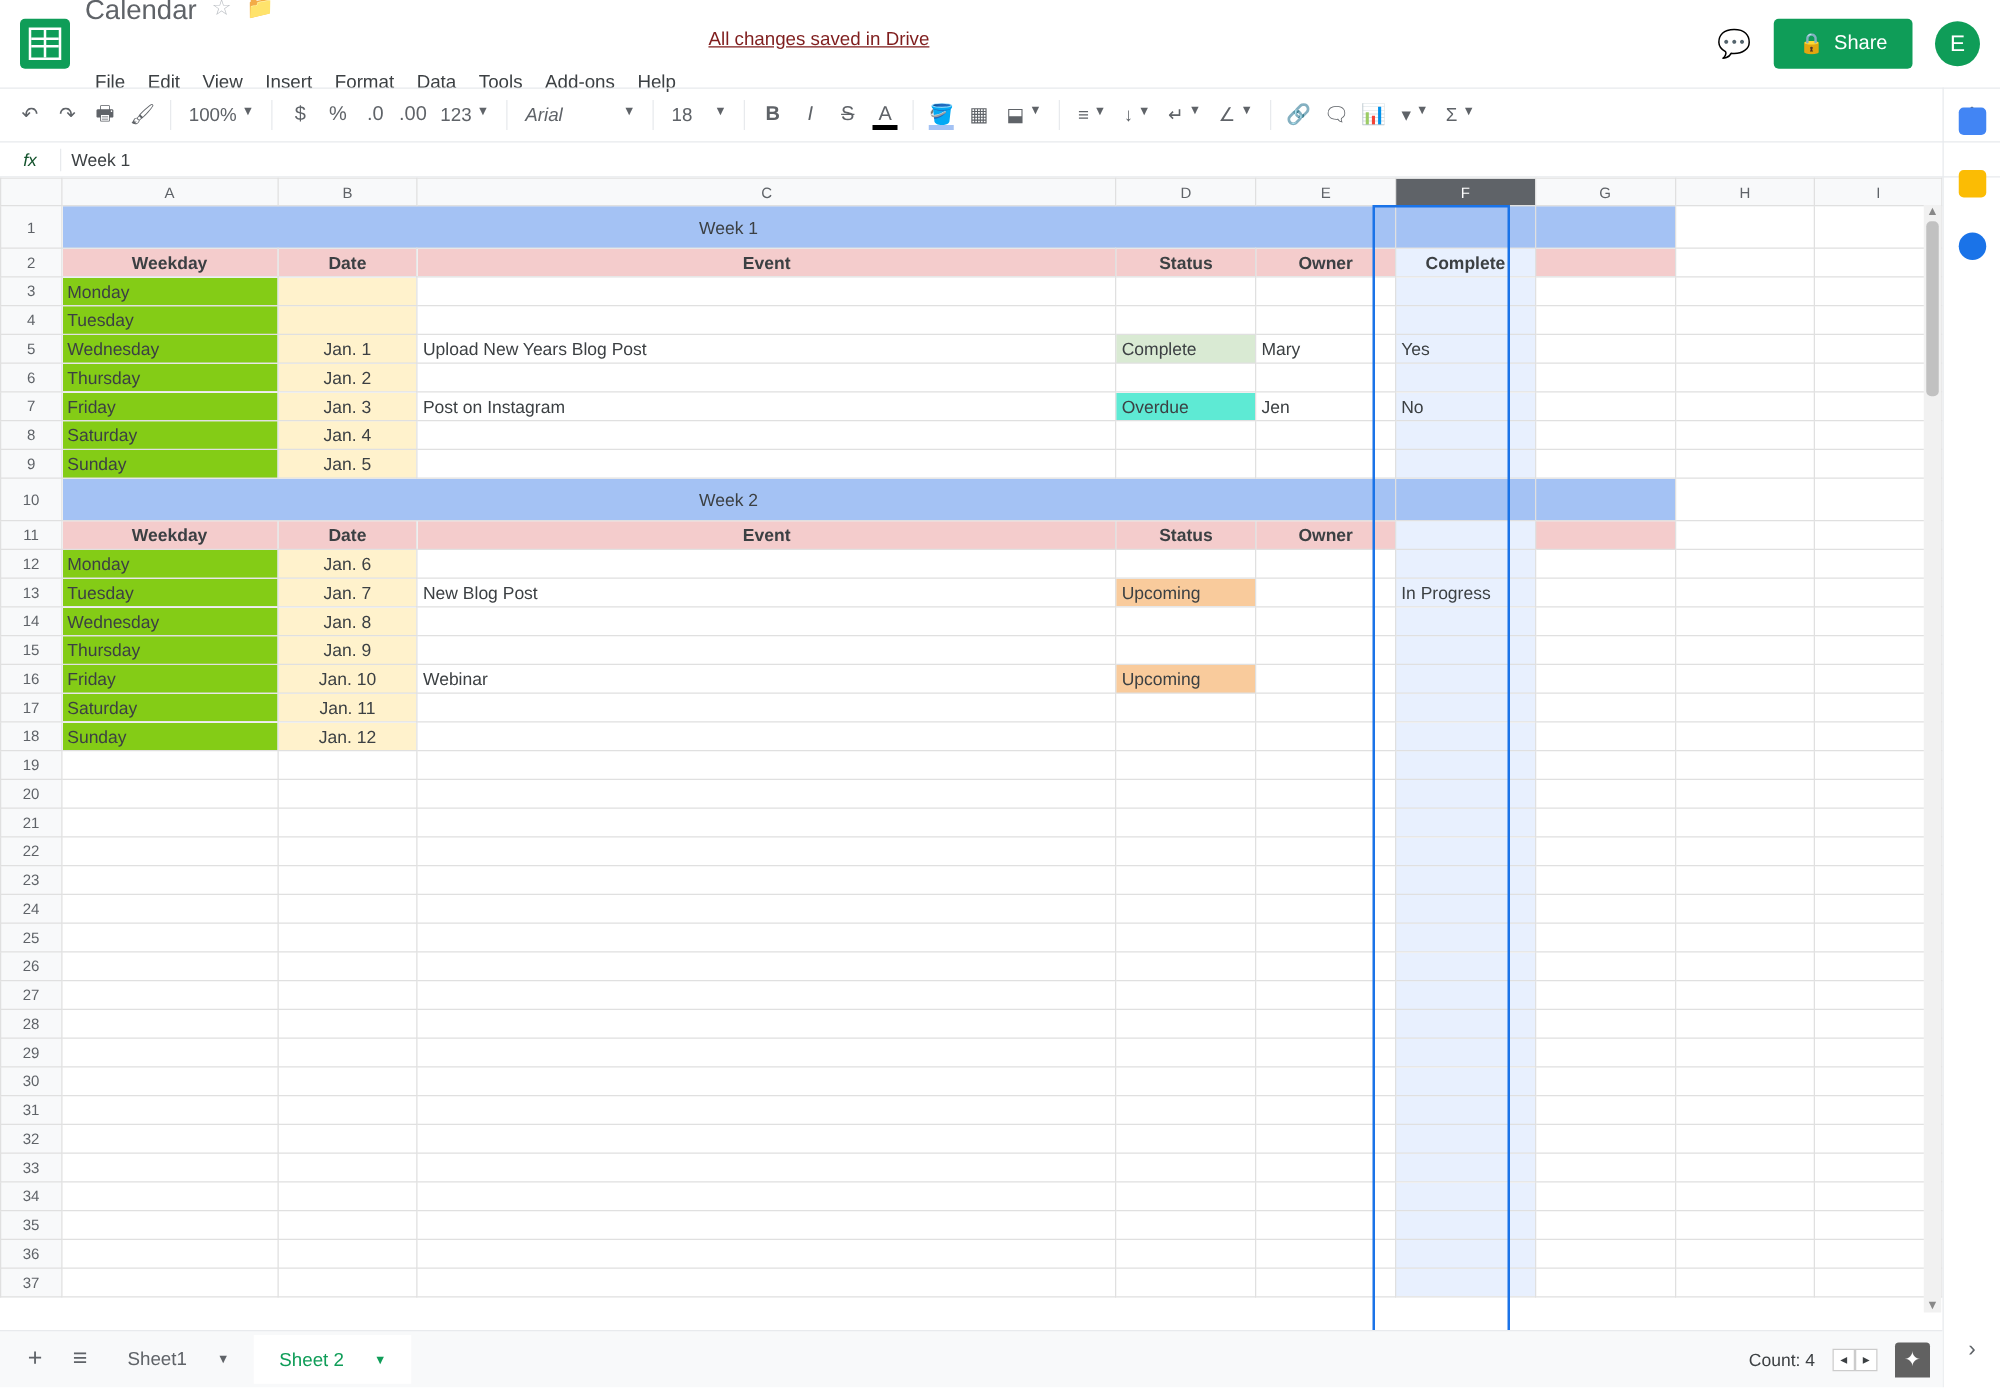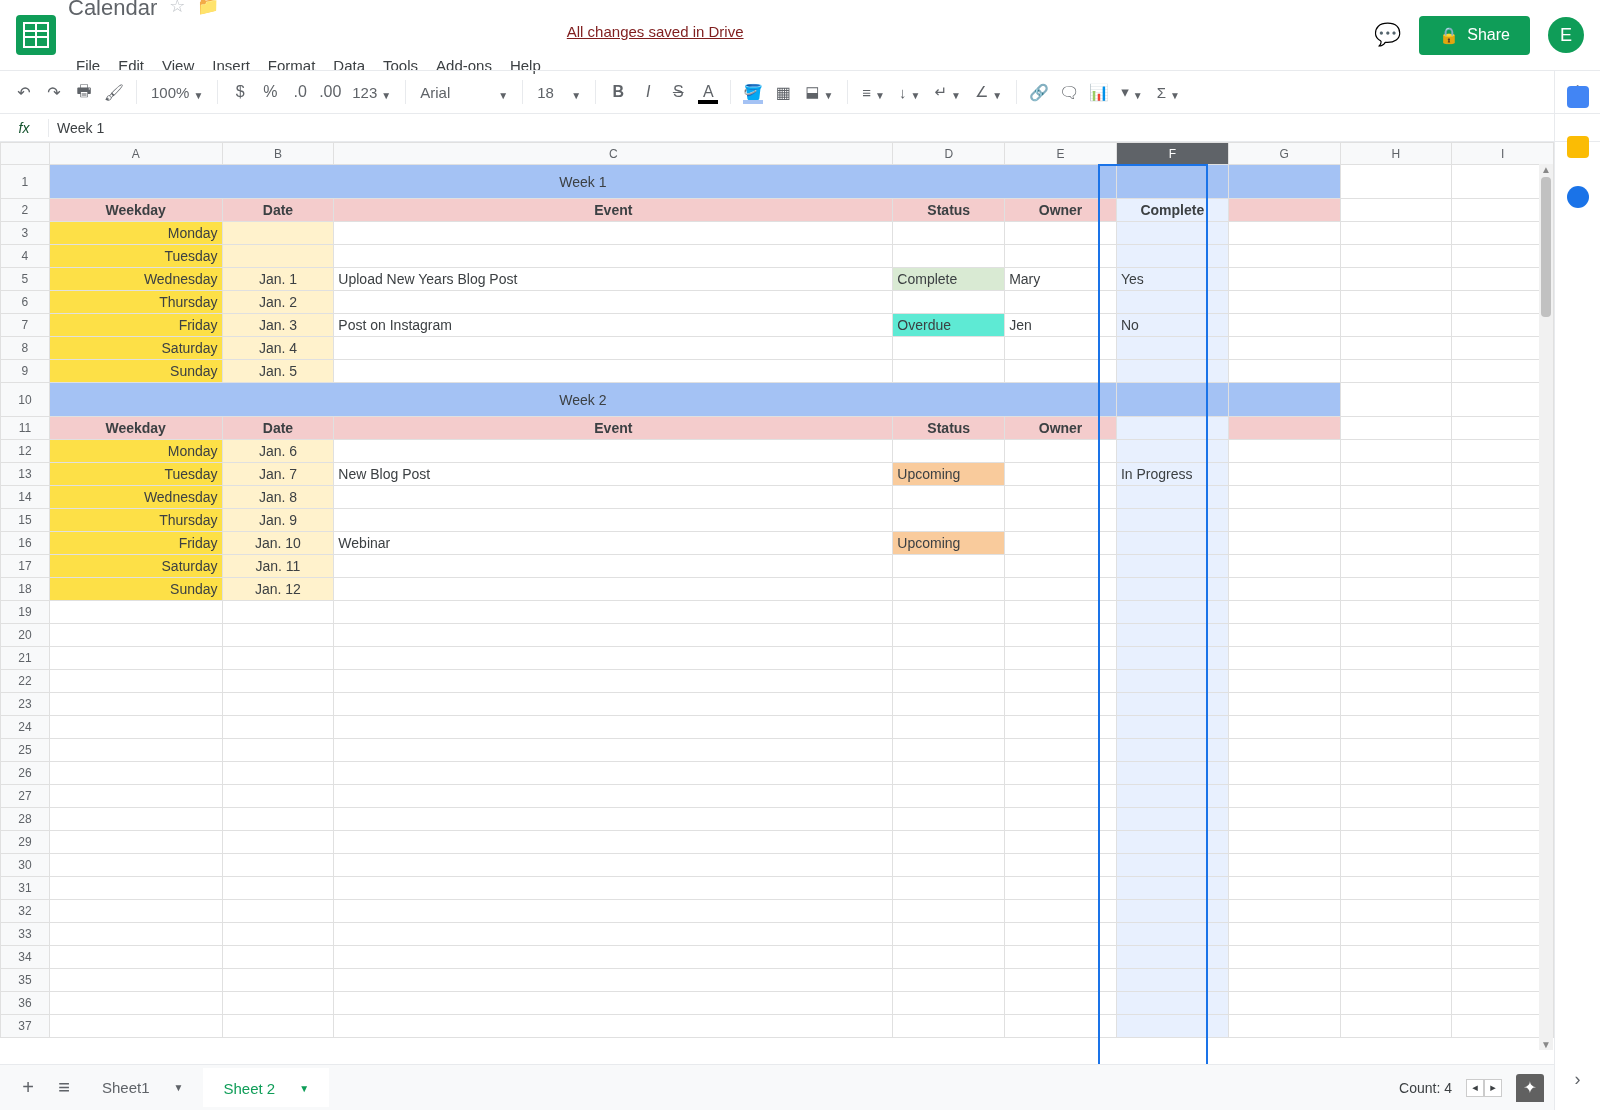--- a/index.html
+++ b/index.html
@@ -19,23 +19,23 @@
 
   .header-right { margin-left: auto; display: flex; align-items: center; gap: 18px; }
   .comment-icon { font-size: 22px; color: #5f6368; }
   .share-btn { background: #0f9d58; color: #fff; font-size: 16px; font-weight: 500; padding: 10px 20px; border-radius: 4px; display: flex; align-items: center; gap: 8px; border: none; cursor: pointer; }
   .avatar { width: 36px; height: 36px; border-radius: 50%; background: #0f9d58; color: #fff; display: flex; align-items: center; justify-content: center; font-size: 18px; }
 
   
   .toolbar { height: 44px; border-top: 1px solid #e8eaed; border-bottom: 1px solid #e8eaed; display: flex; align-items: center; padding: 0 10px; gap: 2px; }
   .tbtn { min-width: 28px; height: 28px; display: flex; align-items: center; justify-content: center; color: #5f6368; cursor: pointer; border-radius: 3px; font-size: 16px; }
   .tsep { width: 1px; height: 24px; background: #e8eaed; margin: 0 6px; }
-  .tsel { display: flex; align-items: flex-end; gap: 4px; font-size: 15px; color: #5f6368; padding: 0 6px; cursor: pointer; }
+  .tsel { display: flex; align-items: flex-start; gap: 4px; font-size: 15px; color: #5f6368; padding: 0 6px; cursor: pointer; }
   .tsel .caret { font-size: 10px; }
-  .font-sel { width: 100px; justify-content: space-between; }
+  .font-sel { width: 100px; justify-content: space-between; font-style: italic; }
   .size-sel { width: 56px; justify-content: space-between; }
   .tbtn.text-color { position: relative; }
   .tbtn.text-color::after { content: ""; position: absolute; bottom: 2px; left: 4px; right: 4px; height: 4px; background: #000; }
   .tbtn.fill-color::after { content: ""; position: absolute; bottom: 2px; left: 4px; right: 4px; height: 4px; background: #a4c2f4; }
   .toolbar .chev { position: absolute; right: 14px; top: 10px; font-size: 20px; color: #5f6368; cursor: pointer; }
 
   
   .formula-bar { height: 28px; display: flex; align-items: center; border-bottom: 1px solid #e8eaed; }
   .fx { width: 48px; text-align: center; color: #14532d; font-style: italic; font-size: 14px; }
   .fval { font-size: 14px; padding-left: 8px; flex: 1; }
@@ -55,21 +55,21 @@
   .colwidths col.cI { width: 100px; }
 
   table.grid { border-collapse: collapse; table-layout: fixed; width: 100%; }
   .chdr td, .rhdr { background: #f8f9fa; text-align: center; font-size: 12px; color: #5f6368; border: 1px solid #e0e0e0; height: 22px; }
   .rhdr { width: 48px; }
   td.cell { border: 1px solid #e0e0e0; height: 23px; font-size: 14px; padding: 1px 4px; vertical-align: middle; white-space: nowrap; overflow: hidden; }
   tr.wk td.cell { height: 34px; }
 
   .bg-week { background: #a4c2f4; font-size: 24px; font-weight: 500; text-align: center; color: #3c4043; }
   .bg-hdr { background: #f4cccc; font-weight: bold; text-align: center; }
-  .bg-wkday { background: #fde047; text-align: right; }
+  .bg-wkday { background: #84cc16; text-align: left; }
   .bg-date { background: #fff2cc; text-align: center; }
   .bg-complete { background: #d9ead3; }
   .bg-overdue { background: #5eead4; }
   .bg-upcoming { background: #f9cb9c; }
   .bg-sel-light { background: #e8f0fe; }
   .chdr td.sel-col { background: #5f6368; color: #fff; }
 
   
   .sel-outline { position: absolute; top: 22px; left: 1098px; width: 110px; height: 1030px; border: 2px solid #1a73e8; pointer-events: none; }
 

